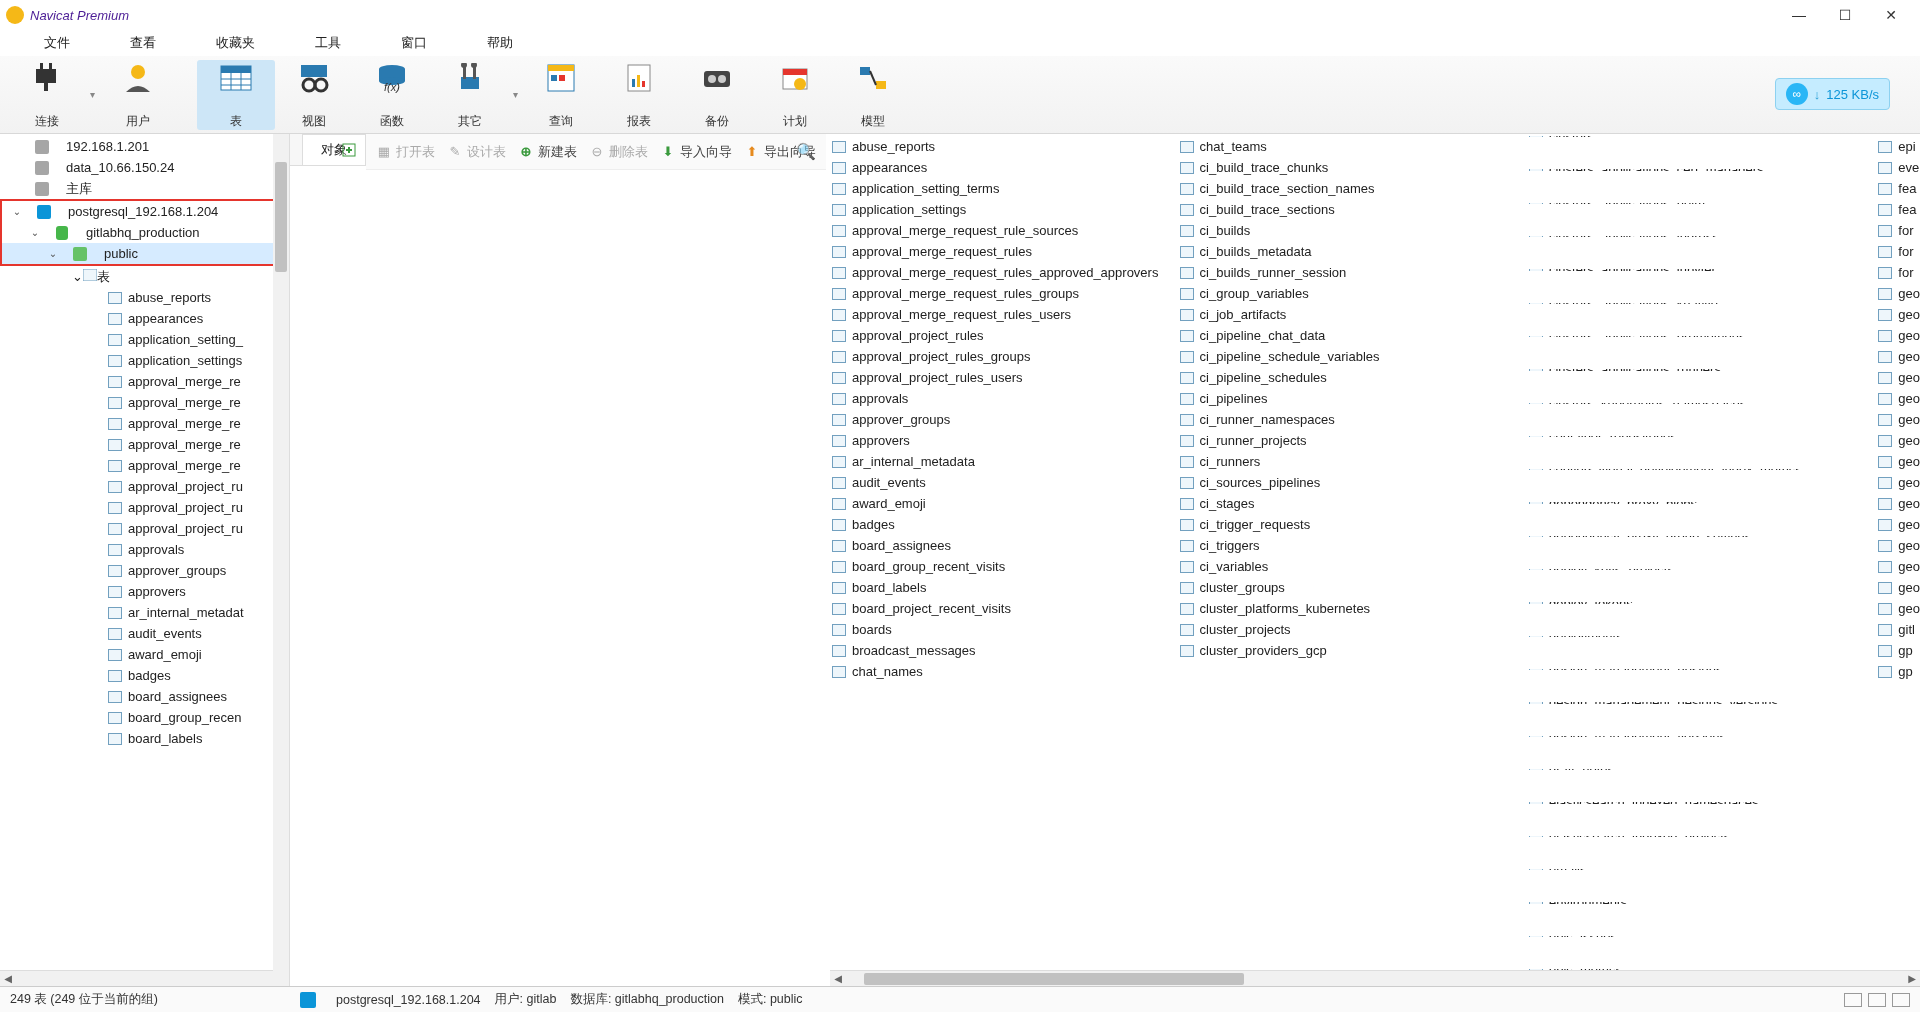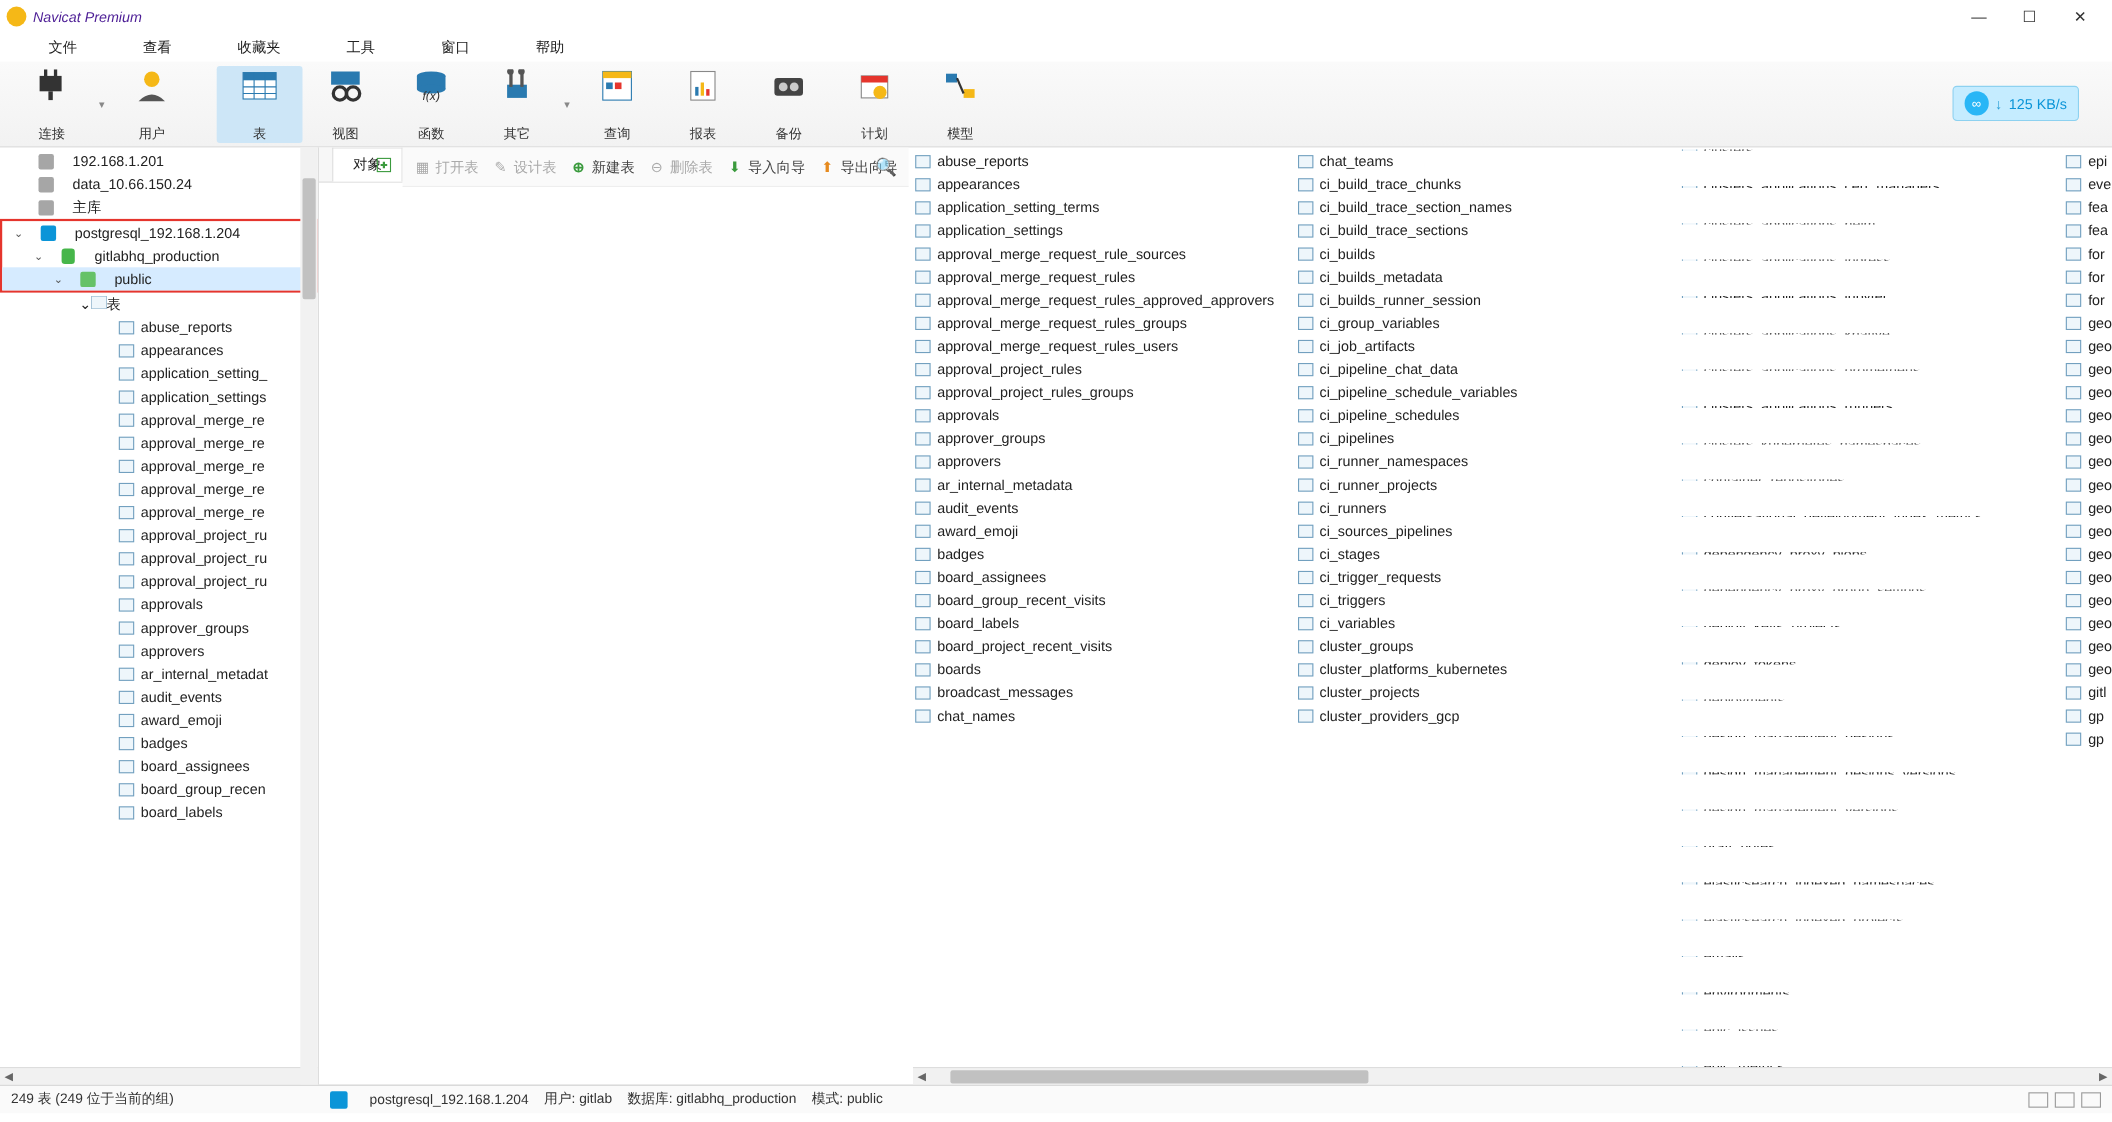--- a/index.html
+++ b/index.html
@@ -457,20 +457,24 @@
             <div class="trow">
               <span class="ticn"></span>
               <span>approval_project_rules</span>
             </div>
             <div class="trow">
               <span class="ticn"></span>
               <span>approval_project_rules_groups</span>
             </div>
             <div class="trow">
               <span class="ticn"></span>
+              <span>approval_project_rules_users</span>
+            </div>
+            <div class="trow">
+              <span class="ticn"></span>
               <span>approvals</span>
             </div>
             <div class="trow">
               <span class="ticn"></span>
               <span>approver_groups</span>
             </div>
             <div class="trow">
               <span class="ticn"></span>
               <span>approvers</span>
             </div>

